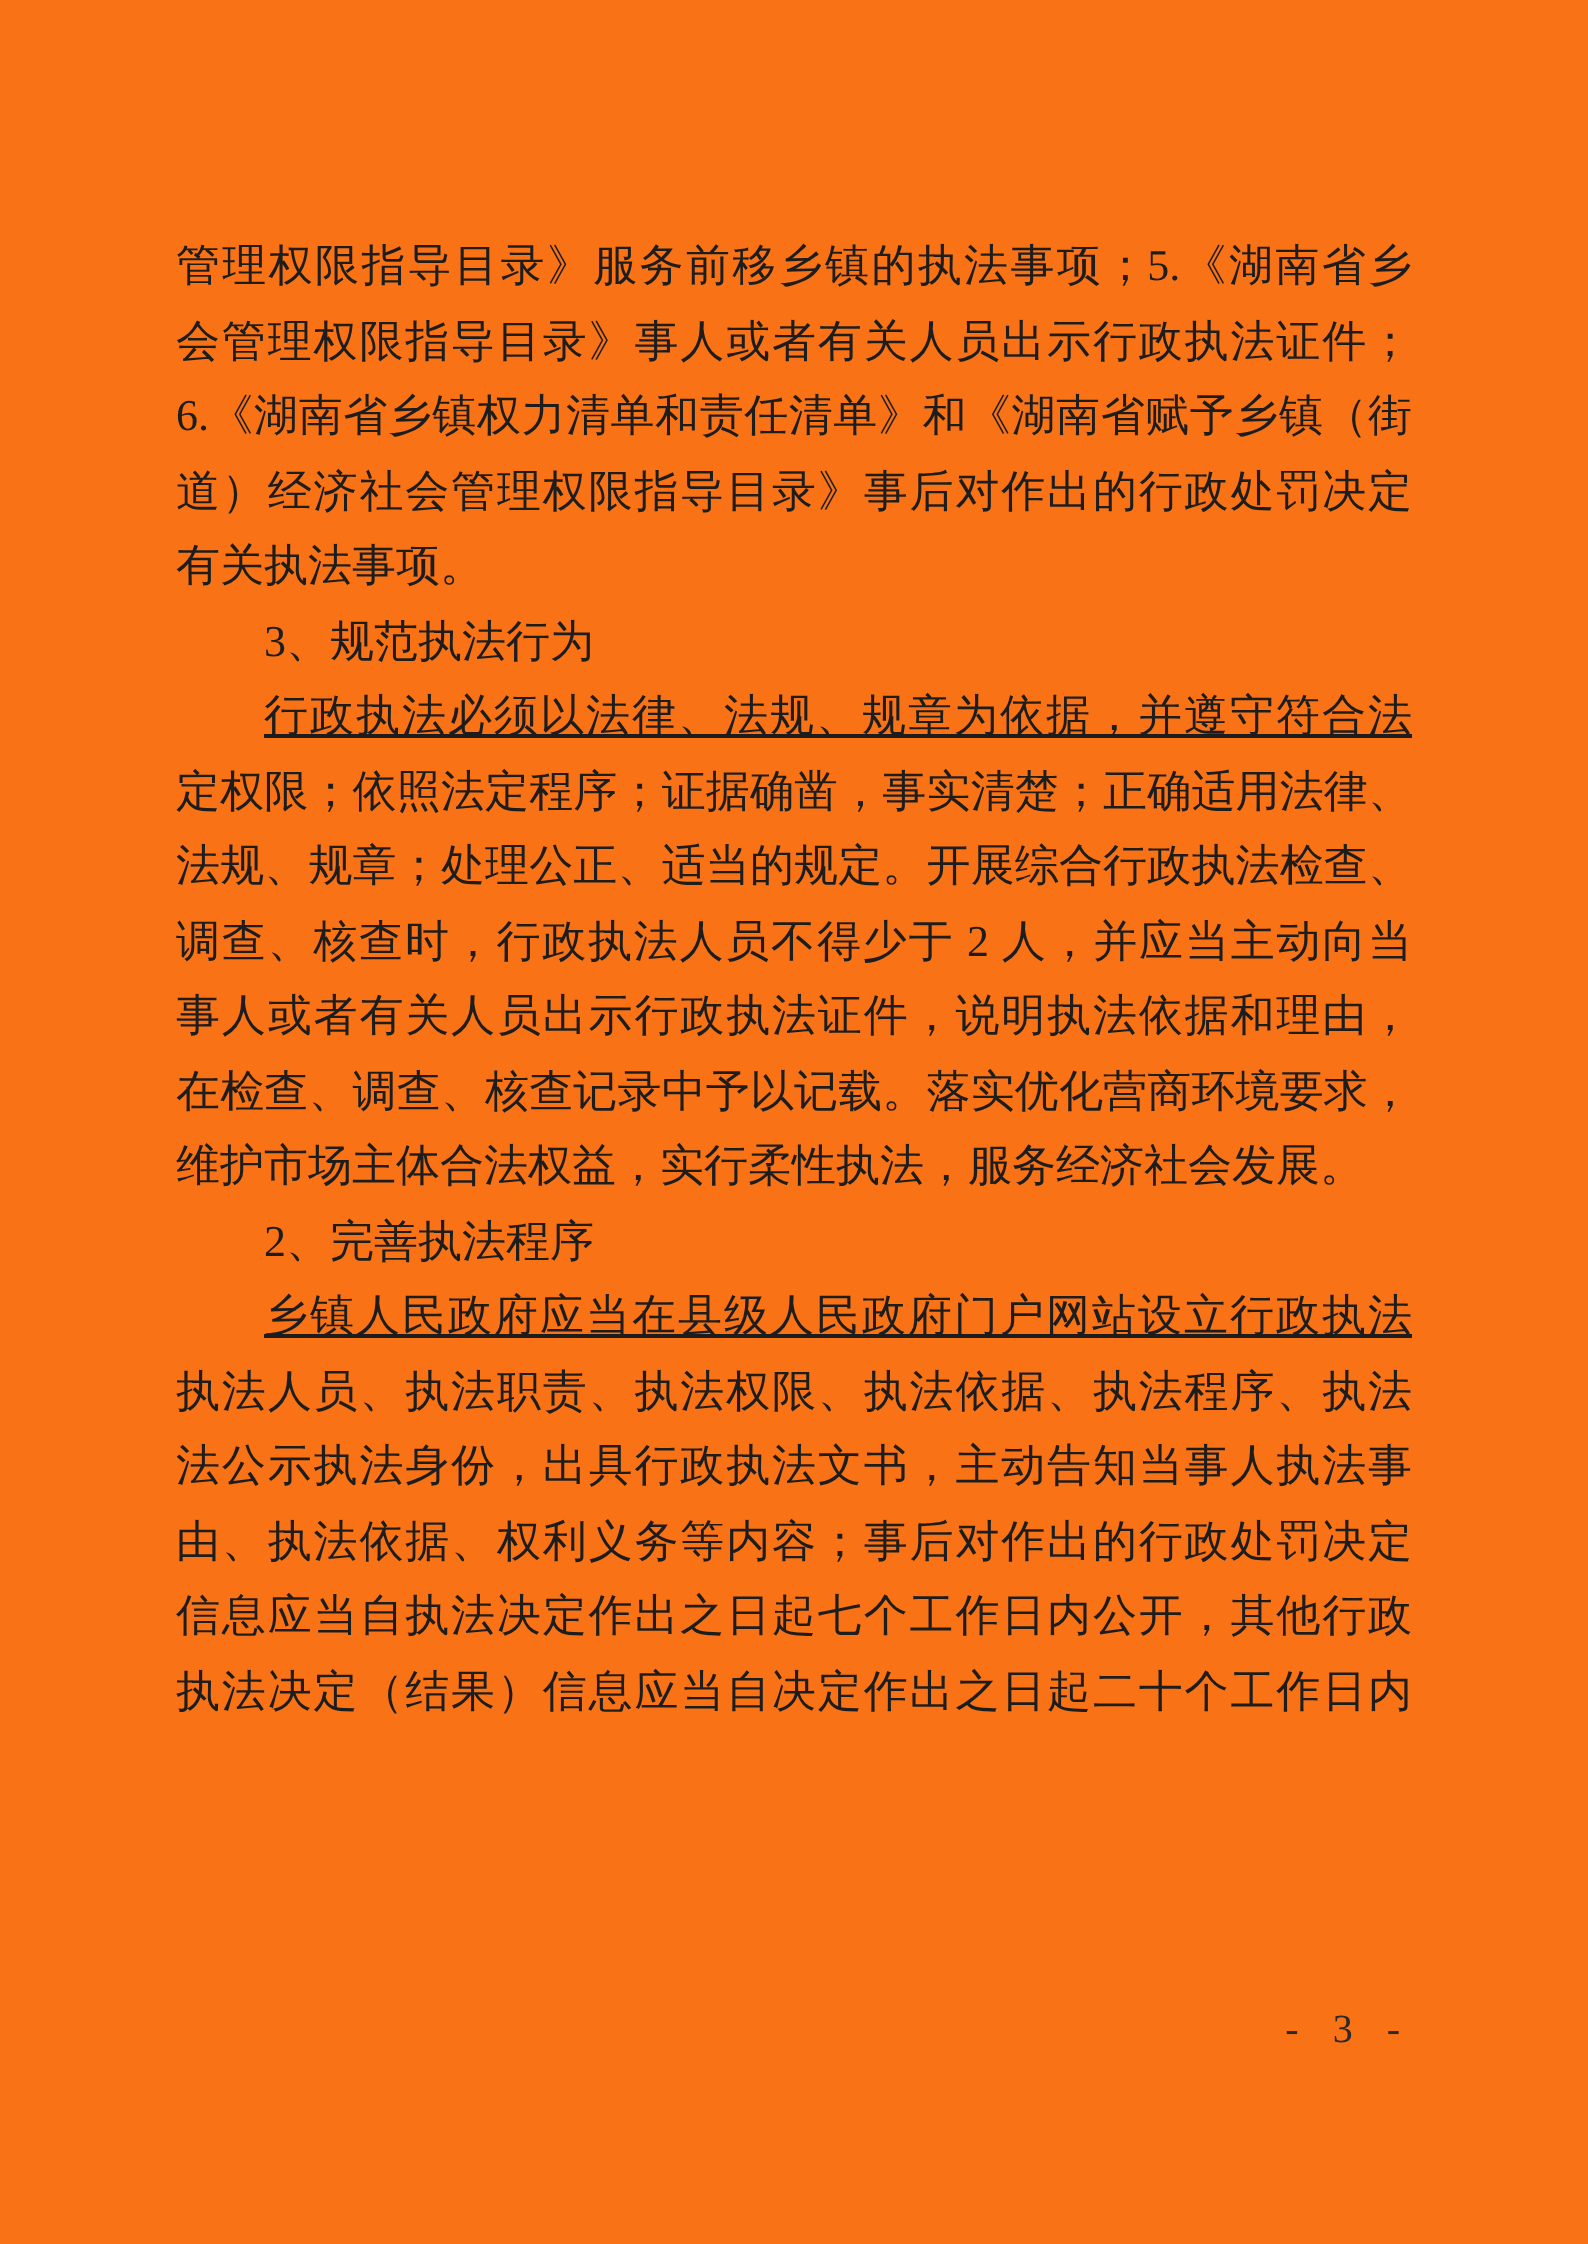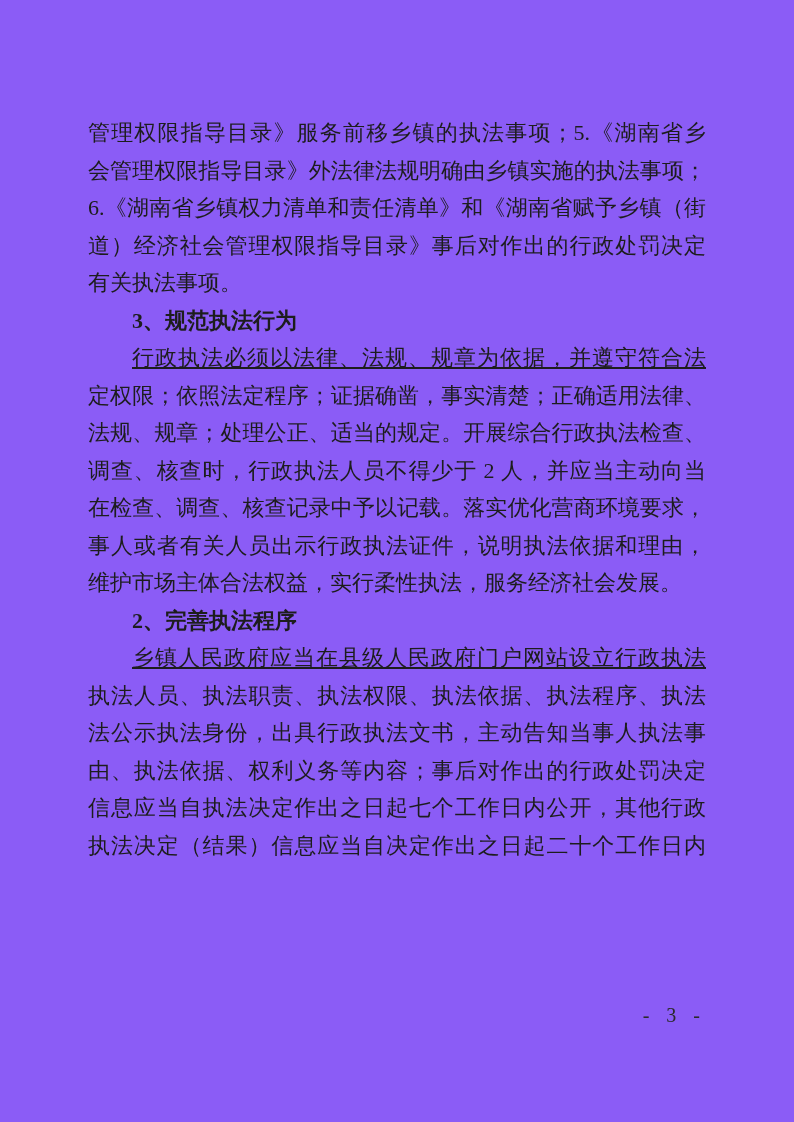--- a/index.html
+++ b/index.html
@@ -5,21 +5,21 @@
   html, body {
     margin: 0;
     padding: 0;
     background: #e8e8e8;
   }
   .page {
     position: relative;
     width: 794px;
     height: 1122px;
     margin: 0 auto;
-    background: #8b5cf6;
+    background: #f97316;
     color: #1d1d1d;
     font-family: "Liberation Serif", "DejaVu Serif", serif;
     overflow: hidden;
   }
   .doc-body {
     position: absolute;
     left: 88px;
     top: 114px;
     width: 618px;
     font-size: 22px;
@@ -33,21 +33,21 @@
   }
   .doc-line.endline {
     text-align: right;
     text-align-last: left;
   }
   .doc-line.indent {
     text-indent: 2em;
     text-decoration: underline;
   }
   .doc-line.heading {
-    font-weight: bold;
+    font-weight: normal;
     text-align: center;
     text-align-last: left;
     text-indent: 2em;
   }
   .page-footer {
     position: absolute;
     right: 88px;
     top: 1000px;
     font-size: 20px;
     line-height: 30px;
@@ -55,33 +55,33 @@
     color: #2a2a2a;
   }
 </style>
 </head>
 <body>
 
 <div class="page">
   <div class="doc-body">
       <div>
         <div class="doc-line">管理权限指导目录》服务前移乡镇的执法事项；5.《湖南省乡</div>
-        <div class="doc-line">会管理权限指导目录》外法律法规明确由乡镇实施的执法事项；</div>
+        <div class="doc-line">会管理权限指导目录》事人或者有关人员出示行政执法证件；</div>
         <div class="doc-line">6.《湖南省乡镇权力清单和责任清单》和《湖南省赋予乡镇（街</div>
         <div class="doc-line">道）经济社会管理权限指导目录》事后对作出的行政处罚决定</div>
         <div class="doc-line endline">有关执法事项。</div>
       </div>
       <div class="doc-line heading">3、规范执法行为</div>
       <div>
         <div class="doc-line indent">行政执法必须以法律、法规、规章为依据，并遵守符合法</div>
         <div class="doc-line">定权限；依照法定程序；证据确凿，事实清楚；正确适用法律、</div>
         <div class="doc-line">法规、规章；处理公正、适当的规定。开展综合行政执法检查、</div>
         <div class="doc-line">调查、核查时，行政执法人员不得少于 2 人，并应当主动向当</div>
+        <div class="doc-line">事人或者有关人员出示行政执法证件，说明执法依据和理由，</div>
         <div class="doc-line">在检查、调查、核查记录中予以记载。落实优化营商环境要求，</div>
-        <div class="doc-line">事人或者有关人员出示行政执法证件，说明执法依据和理由，</div>
         <div class="doc-line endline">维护市场主体合法权益，实行柔性执法，服务经济社会发展。</div>
       </div>
       <div class="doc-line heading">2、完善执法程序</div>
       <div>
         <div class="doc-line indent">乡镇人民政府应当在县级人民政府门户网站设立行政执法</div>
         <div class="doc-line">执法人员、执法职责、执法权限、执法依据、执法程序、执法</div>
         <div class="doc-line">法公示执法身份，出具行政执法文书，主动告知当事人执法事</div>
         <div class="doc-line">由、执法依据、权利义务等内容；事后对作出的行政处罚决定</div>
         <div class="doc-line">信息应当自执法决定作出之日起七个工作日内公开，其他行政</div>
         <div class="doc-line">执法决定（结果）信息应当自决定作出之日起二十个工作日内</div>

